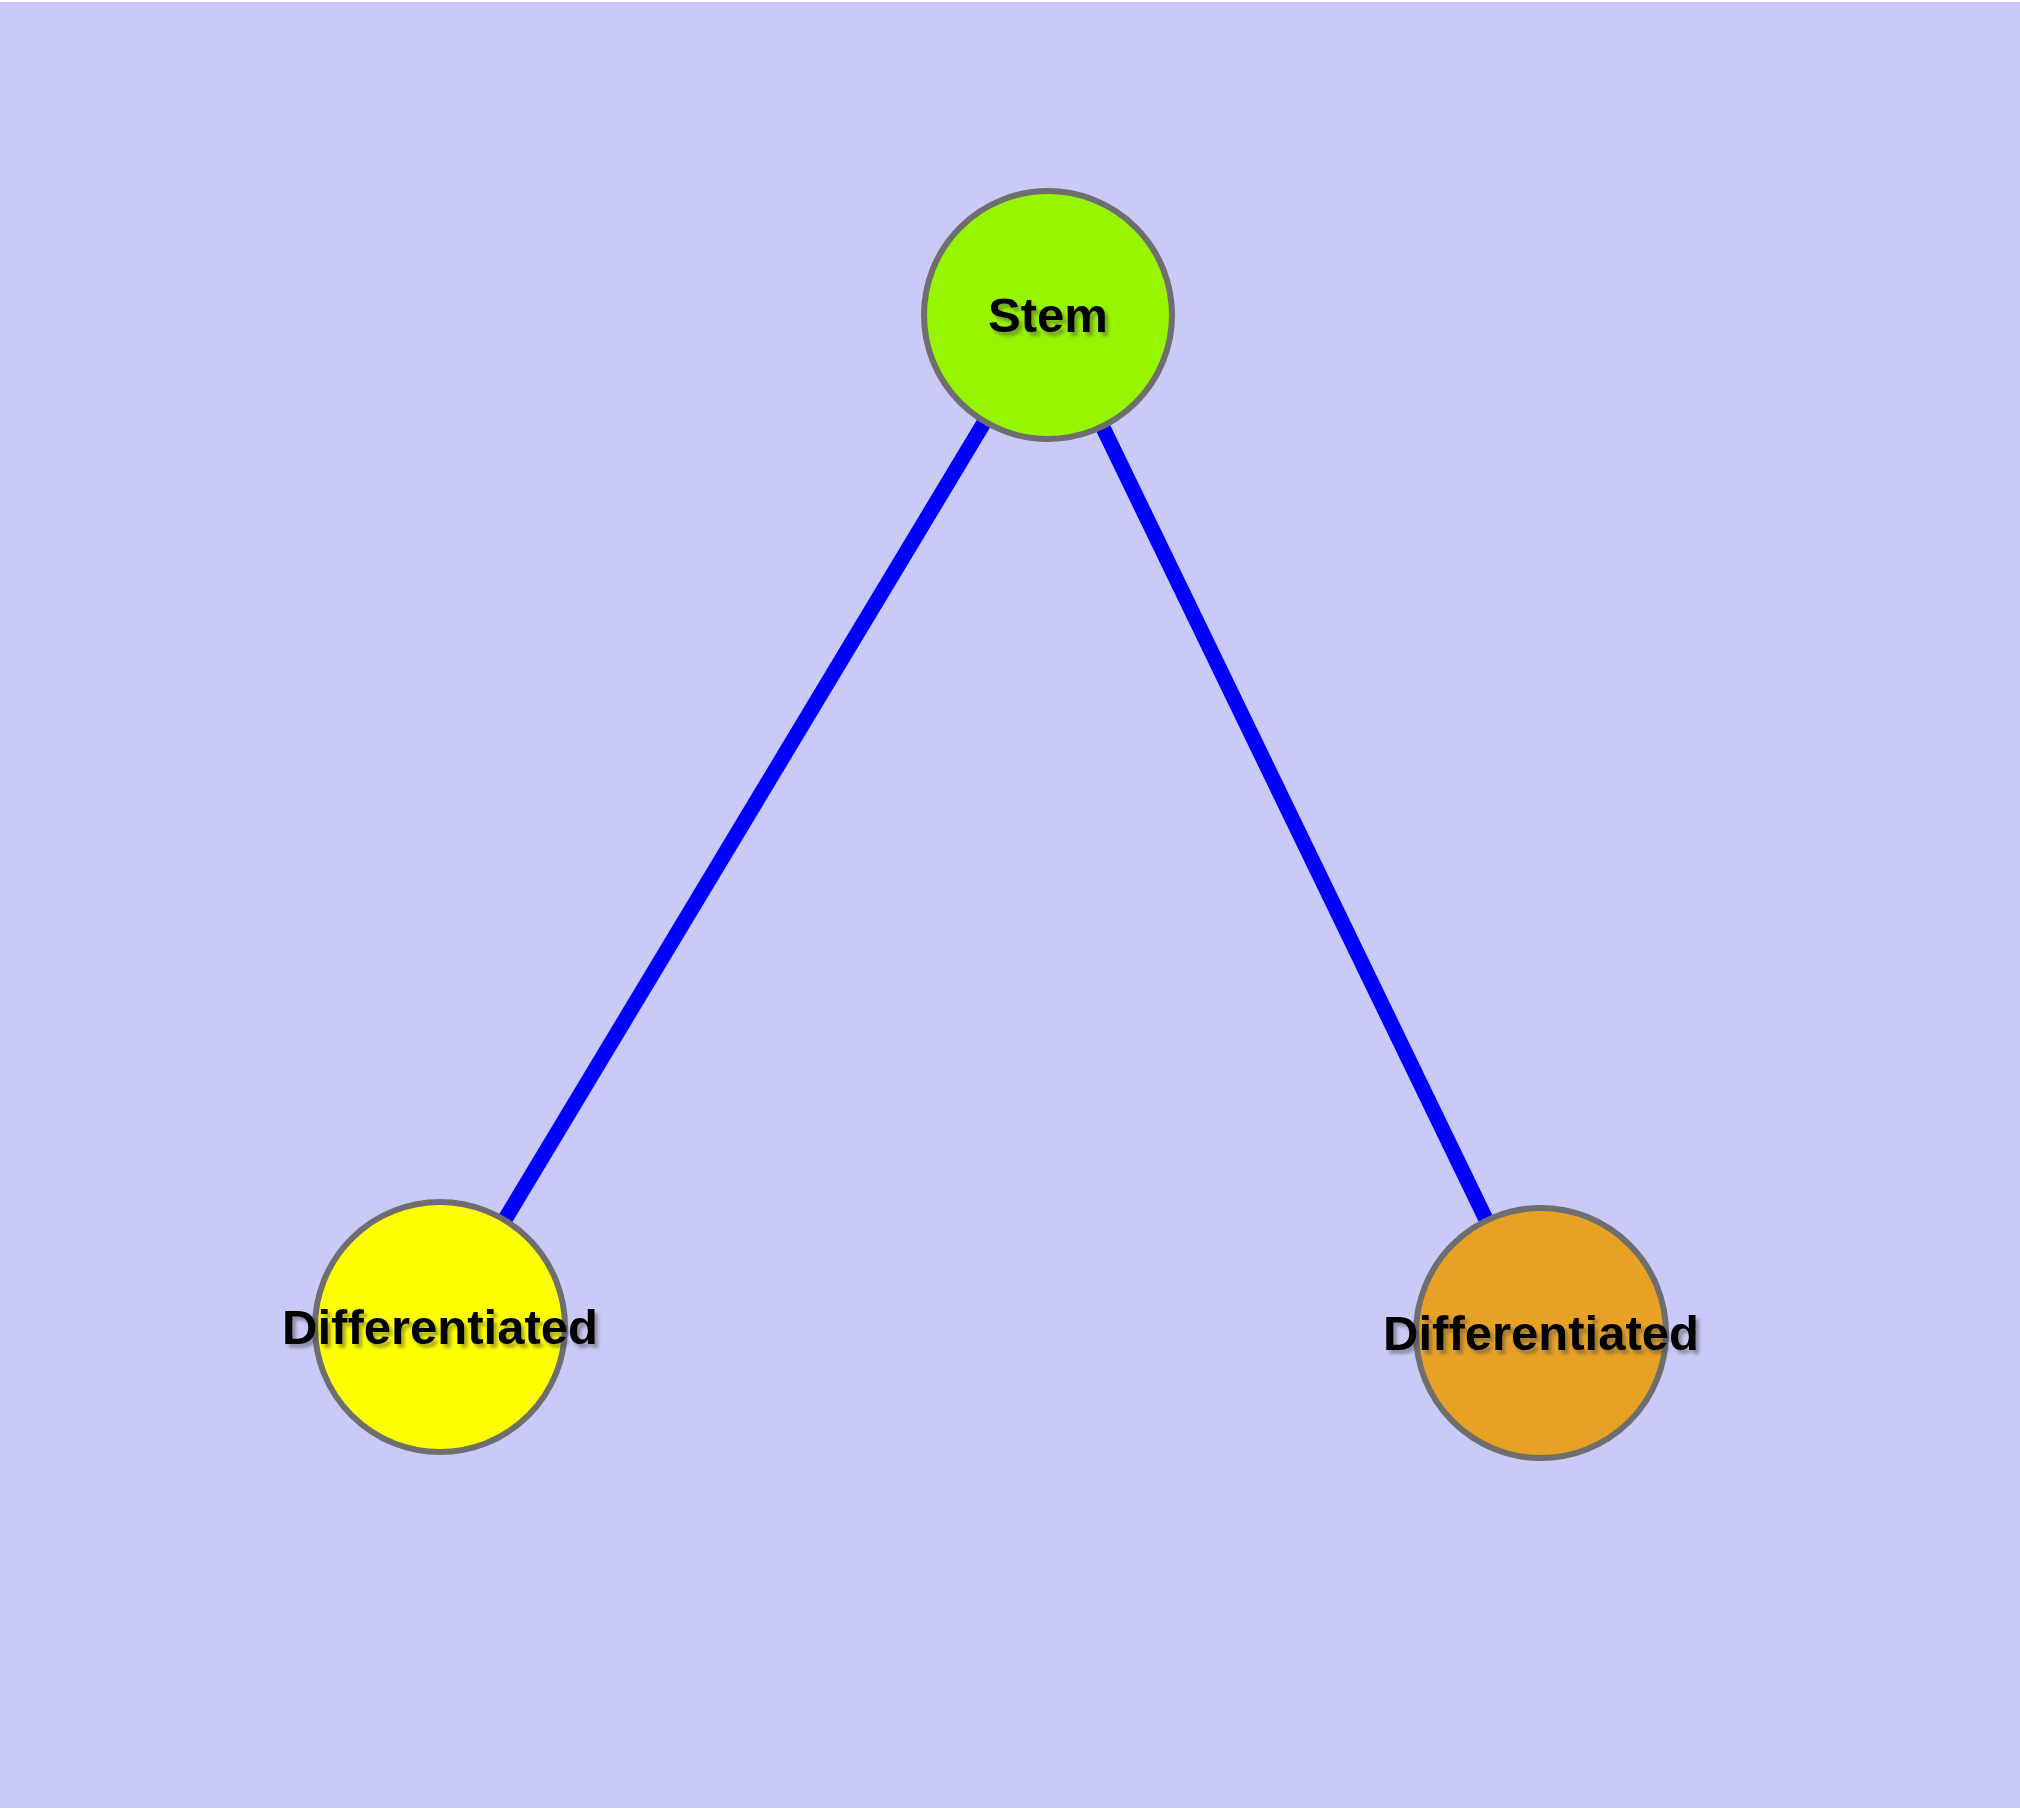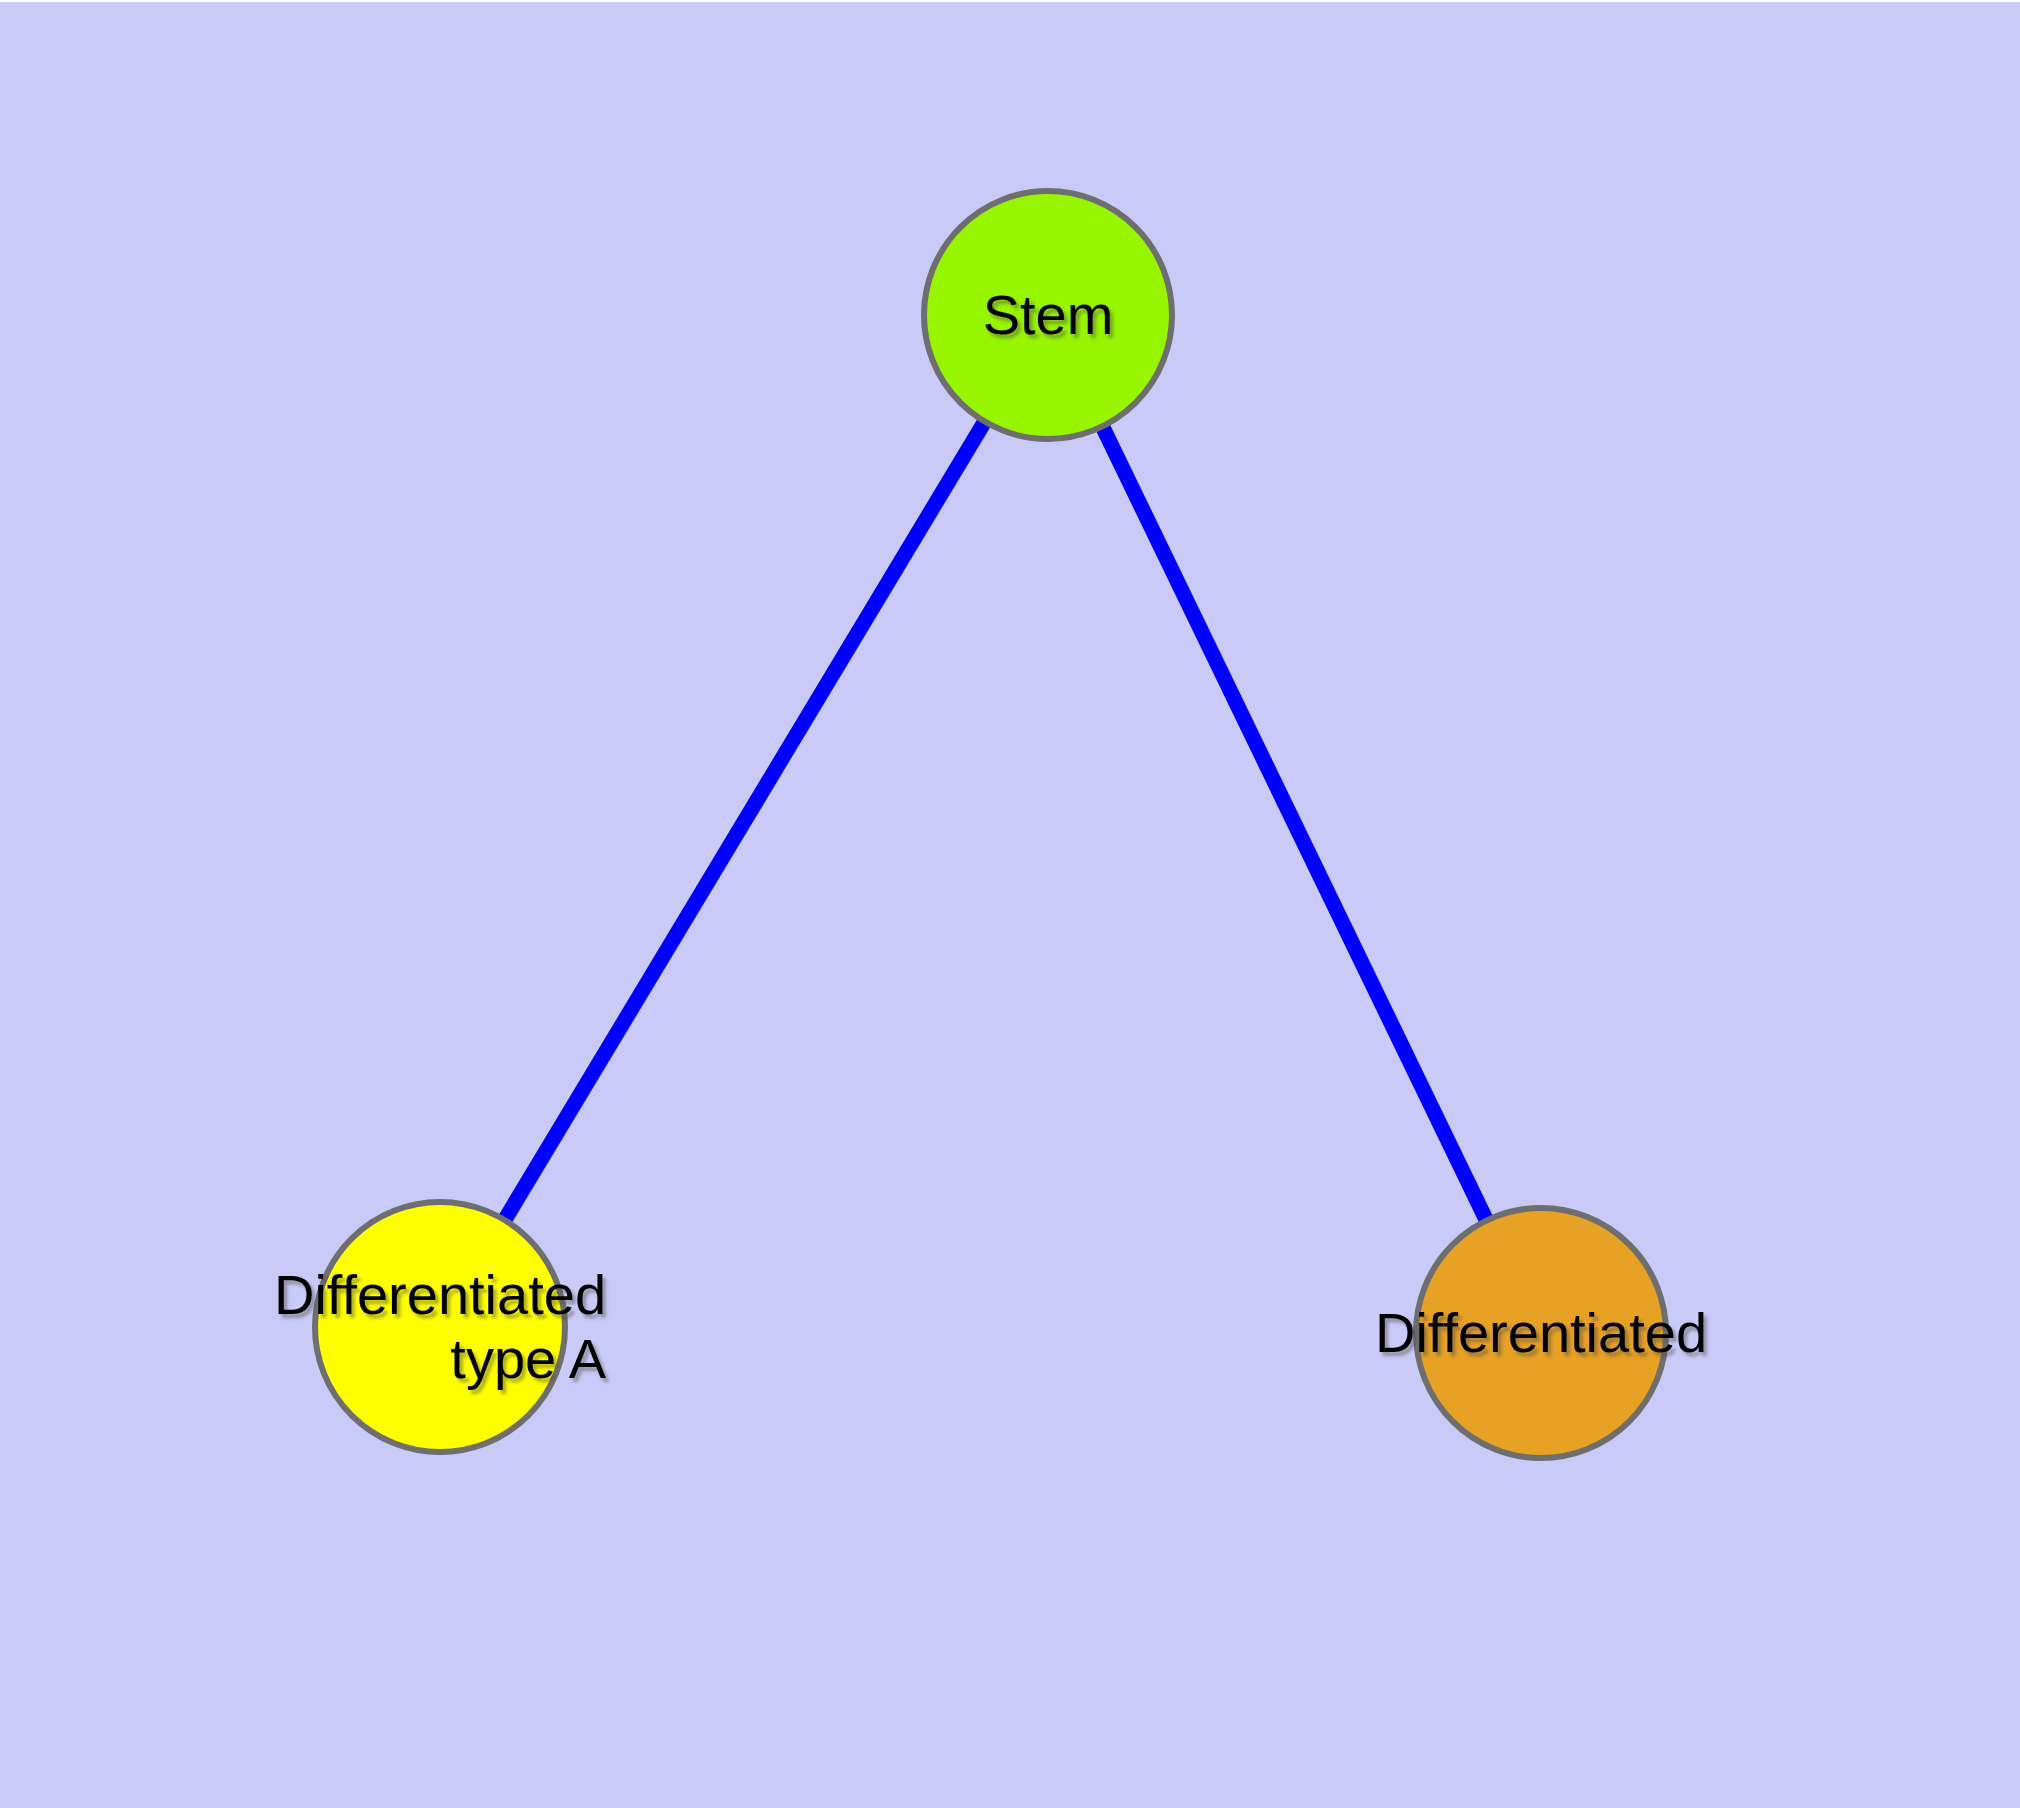--- a/index.html
+++ b/index.html
@@ -39,23 +39,23 @@
     border-radius: 50%;
     box-sizing: border-box;
     z-index: 2;
   }
   .node-label {
     position: absolute;
     left: 50%;
     top: 50%;
     transform: translate(-50%, -50%);
     white-space: nowrap;
-    text-align: right;
-    font-size: 56px;
-    font-weight: 400;
+    text-align: center;
+    font-size: 49px;
+    font-weight: 700;
     line-height: 1.15;
     color: #000000;
     text-shadow: 3.4px 4.2px 3.4px rgba(70, 70, 70, 0.45);
   }
   .node-label .line {
     display: block;
   }
 </style>
 </head>
 <body>
@@ -71,21 +71,20 @@
 
   <div class="node" id="node-stem" style="left: 921px; top: 188px; width: 254px; height: 254px; background: rgb(151, 245, 0); border-color: rgb(110, 110, 110);">
     <div class="node-label">
       <span class="line">Stem</span>
     </div>
   </div>
 
   <div class="node" id="node-diff-a" style="left: 312px; top: 1199px; width: 256px; height: 256px; background: rgb(255, 255, 0); border-color: rgb(110, 110, 110);">
     <div class="node-label">
       <span class="line">Differentiated</span>
-      <span class="line">type A</span>
     </div>
   </div>
 
   <div class="node" id="node-diff-b" style="left: 1413px; top: 1205px; width: 256px; height: 256px; background: rgb(231, 161, 37); border-color: rgb(110, 110, 110);">
     <div class="node-label">
       <span class="line">Differentiated</span>
     </div>
   </div>
 
 </div>

